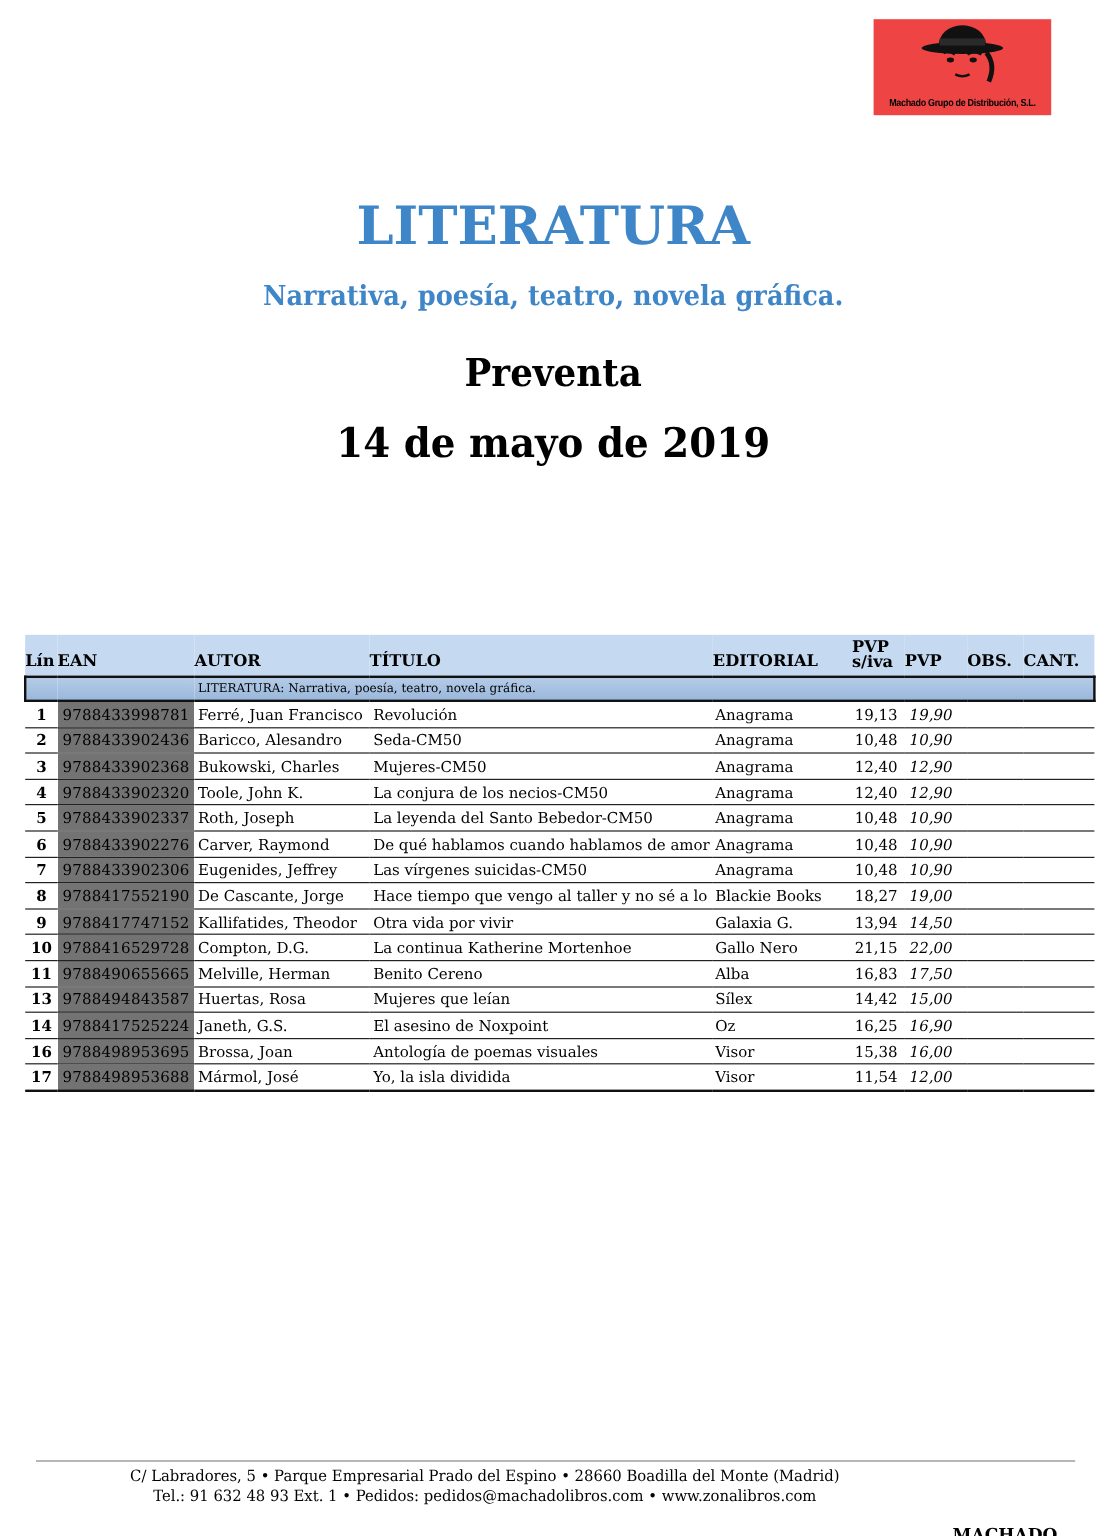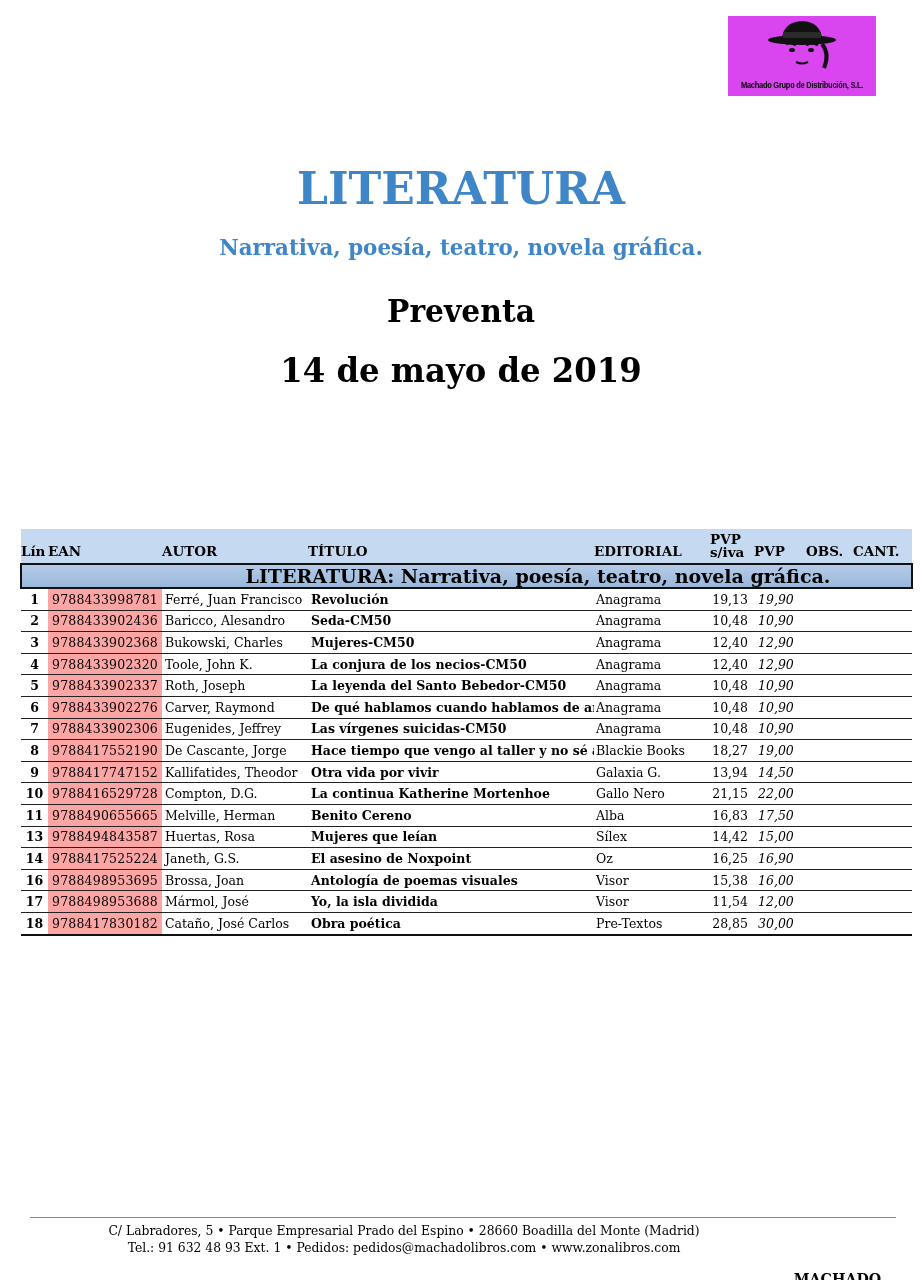--- a/index.html
+++ b/index.html
@@ -2,21 +2,21 @@
 <html><head>
 <meta charset="utf-8">
 <style>
   html, body { margin: 0; padding: 0; background: #ffffff; }
   body {
     width: 922px; height: 1280px; position: relative; overflow: hidden;
     font-family: "DejaVu Serif", "Liberation Serif", serif; color: #000;
   }
   .logo {
     position: absolute; left: 728px; top: 16px; width: 148px; height: 80px;
-    background: #d946ef;
+    background: #ef4444;
   }
   .logo svg { position: absolute; left: 38px; top: 2px; }
   .logo-text {
     position: absolute; left: 0; right: 0; top: 64px; text-align: center;
     font-family: "Liberation Sans", sans-serif; font-size: 8.5px; font-weight: bold;
     letter-spacing: -0.3px; transform: scaleX(0.88);
   }
   .title {
     position: absolute; left: 0; right: 0; top: 163px; text-align: center;
     font-family: "DejaVu Serif", serif; font-weight: bold; font-size: 44px; color: #3f86c8;
@@ -45,33 +45,33 @@
     padding: 0; vertical-align: bottom; padding-bottom: 4px; text-align: left;
     white-space: nowrap;
   }
   th.c-lin { font-size: 10px; text-align: center; }
   th.c-ean { text-align: center; }
   th.c-pvpsiva { font-size: 10.5px; text-align: center; line-height: 13px; padding-bottom: 0; }
   th.c-pvp, th.c-obs, th.c-cant { text-align: center; }
   tr.section td {
     background: linear-gradient(#b4cbe6, #9ab8dc);
     border-top: 2px solid #111; border-bottom: 2px solid #111;
-    height: 18px; padding: 0; font-weight: bold; font-size: 19px; white-space: nowrap; text-align: center;
+    height: 18px; padding: 0; font-weight: normal; font-size: 10px; white-space: nowrap;
   }
   tr.section td:first-child { border-left: 2px solid #111; }
   tr.section td:last-child { border-right: 2px solid #111; }
   tr.row td {
     height: 20.6px; padding: 0; border-bottom: 1px solid #222;
     white-space: nowrap; overflow: hidden; font-size: 12.5px;
   }
   tr.row:last-child td { border-bottom: 2px solid #111; }
   td.c-lin { text-align: center; font-weight: bold; font-size: 11.5px; }
-  td.c-ean { background: #fca5a5; padding-left: 4px !important; letter-spacing: 0.2px; }
+  td.c-ean { background: #737373; padding-left: 4px !important; letter-spacing: 0.2px; }
   td.c-autor { padding-left: 3px !important; }
-  td.c-titulo { padding-left: 3px !important; font-weight: bold; }
+  td.c-titulo { padding-left: 3px !important; }
   td.c-editorial { padding-left: 2px !important; }
   td.c-pvpsiva { text-align: right; padding-right: 6px !important; }
   td.c-pvp { text-align: left; padding-left: 4px !important; font-style: italic; }
   .footer-line {
     position: absolute; left: 30px; top: 1217px; width: 866px; height: 1px; background: #888;
   }
   .footer-addr {
     position: absolute; left: 90px; width: 628px; top: 1222px; text-align: center;
     font-size: 13px; line-height: 17px; transform: scaleX(0.95);
   }
@@ -293,31 +293,20 @@
         <td class="c-lin">17</td>
         <td class="c-ean">9788498953688</td>
         <td class="c-autor">Mármol, José</td>
         <td class="c-titulo">Yo, la isla dividida</td>
         <td class="c-editorial">Visor</td>
         <td class="c-pvpsiva">11,54</td>
         <td class="c-pvp">12,00</td>
         <td class="c-obs"></td>
         <td class="c-cant"></td>
       </tr>
-      <tr class="row">
-        <td class="c-lin">18</td>
-        <td class="c-ean">9788417830182</td>
-        <td class="c-autor">Cataño, José Carlos</td>
-        <td class="c-titulo">Obra poética</td>
-        <td class="c-editorial">Pre-Textos</td>
-        <td class="c-pvpsiva">28,85</td>
-        <td class="c-pvp">30,00</td>
-        <td class="c-obs"></td>
-        <td class="c-cant"></td>
-      </tr>
     </tbody>
 </table>
 
 <div class="footer-line"></div>
 <div class="footer-addr">
   <div>C/ Labradores, 5 • Parque Empresarial Prado del Espino • 28660 Boadilla del Monte (Madrid)</div>
   <div>Tel.: 91 632 48 93 Ext. 1  •  Pedidos: pedidos@machadolibros.com  •  www.zonalibros.com</div>
 </div>
 <div class="footer-brand">
   <div class="b1">MACHADO</div>

